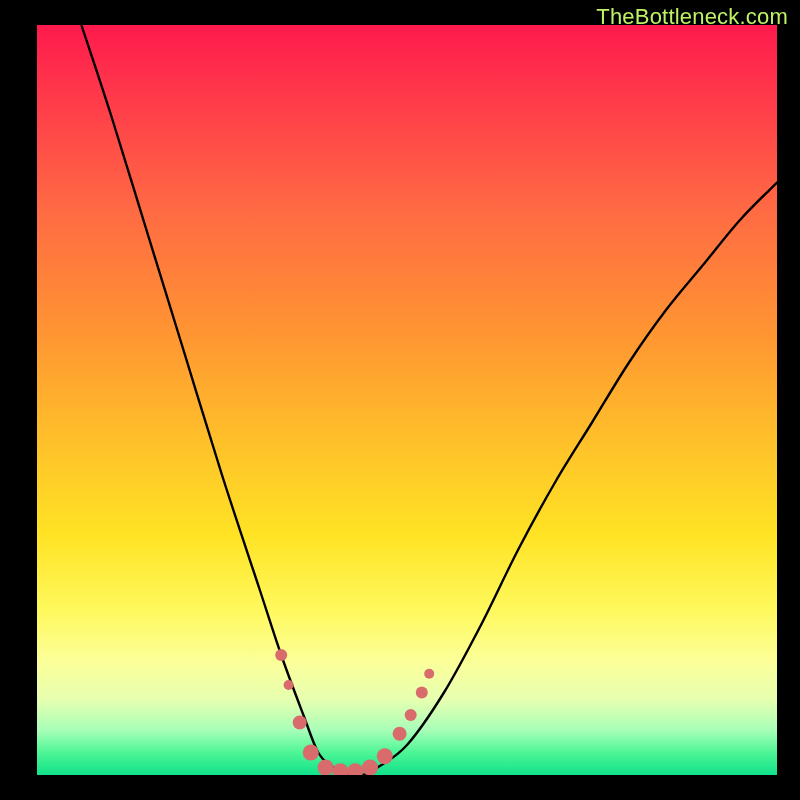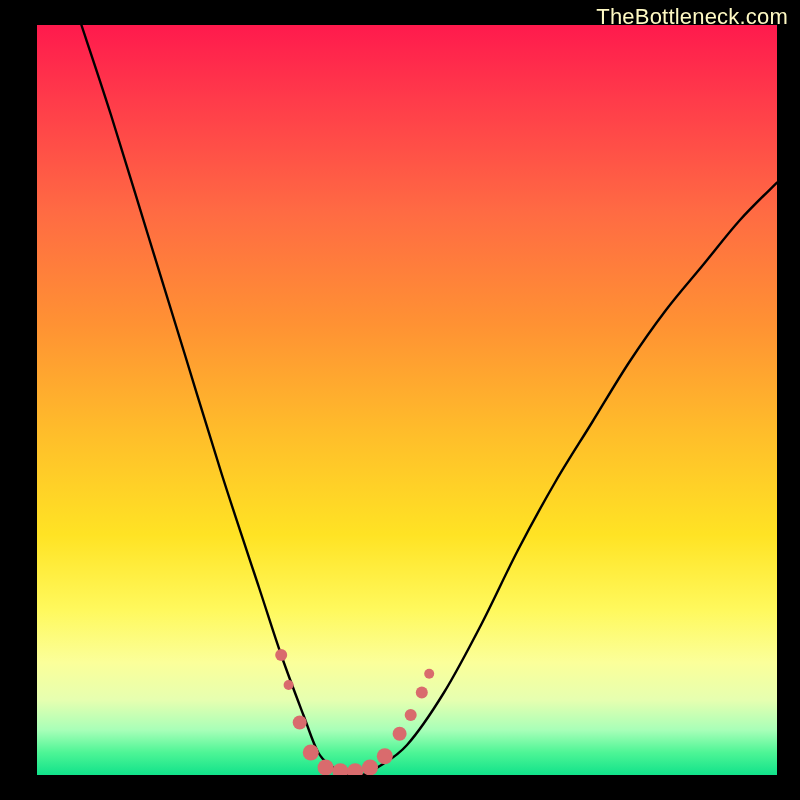--- a/index.html
+++ b/index.html
@@ -37,21 +37,21 @@
       #e6ffb0 90%,
       #a8ffb8 94%,
       #4ef596 97%,
       #11e28a 100%
     );
   }
   .watermark {
     position: absolute;
     top: 4px;
     right: 12px;
-    color: #fef9c3;
+    color: #bef264;
     font-size: 22px;
     font-weight: 500;
     letter-spacing: 0.2px;
     user-select: none;
     text-align: center;
   }
   svg.curve {
     position: absolute;
     left: 0;
     top: 0;

